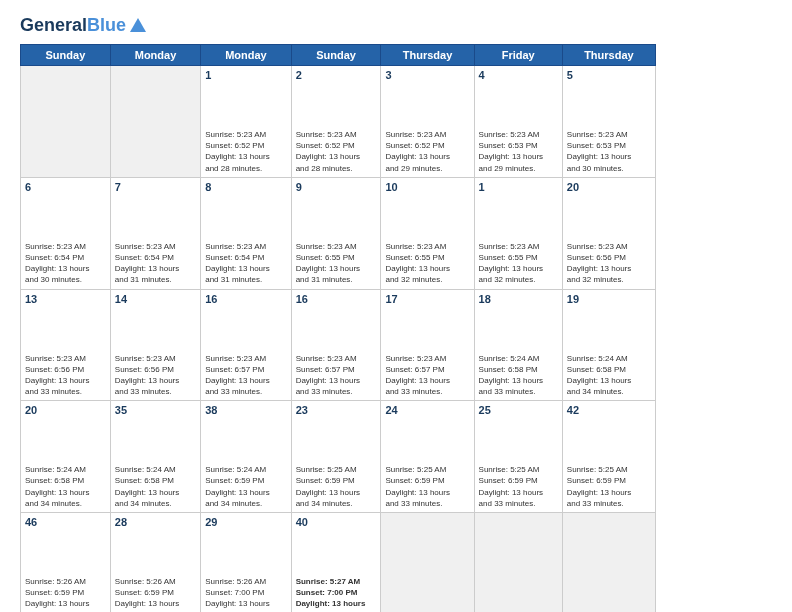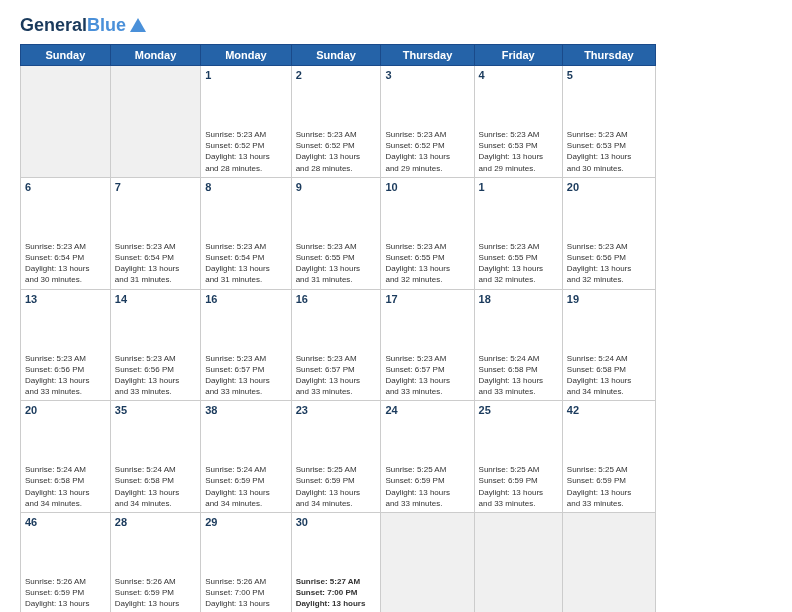--- a/index.html
+++ b/index.html
@@ -336,21 +336,21 @@
 and 33 minutes.</div>
           </td>
           <td class="last-row">
             <span class="day-num">29</span>
             <div class="day-detail" style="white-space: pre-line;">Sunrise: 5:26 AM
 Sunset: 7:00 PM
 Daylight: 13 hours
 and 33 minutes.</div>
           </td>
           <td class="last-row">
-            <span class="day-num">30</span>
+            <span class="day-num">40</span>
             <div class="day-detail" style="white-space: pre-line; font-weight: bold;">Sunrise: 5:27 AM
 Sunset: 7:00 PM
 Daylight: 13 hours
 and 32 minutes.</div>
           </td>
           <td class="last-row empty"></td>
           <td class="last-row empty"></td>
           <td class="last-row empty"></td>
         </tr>
       </tbody>

